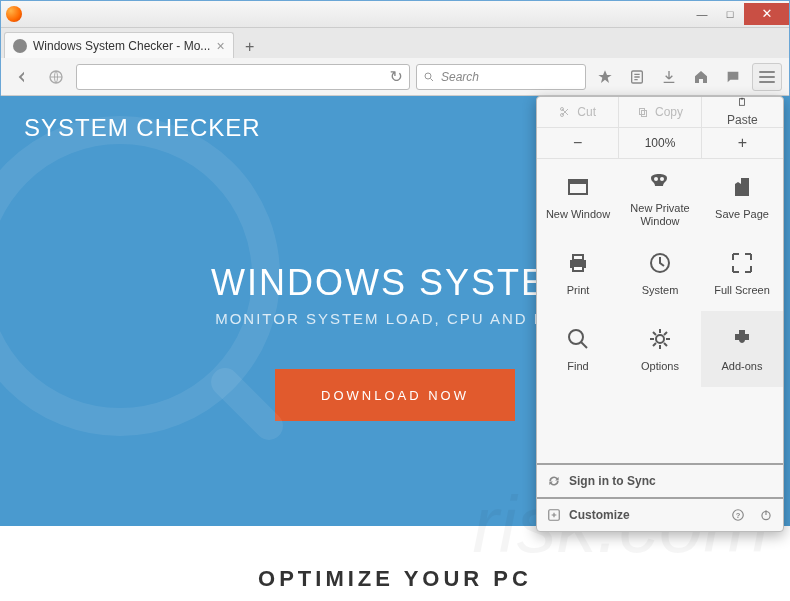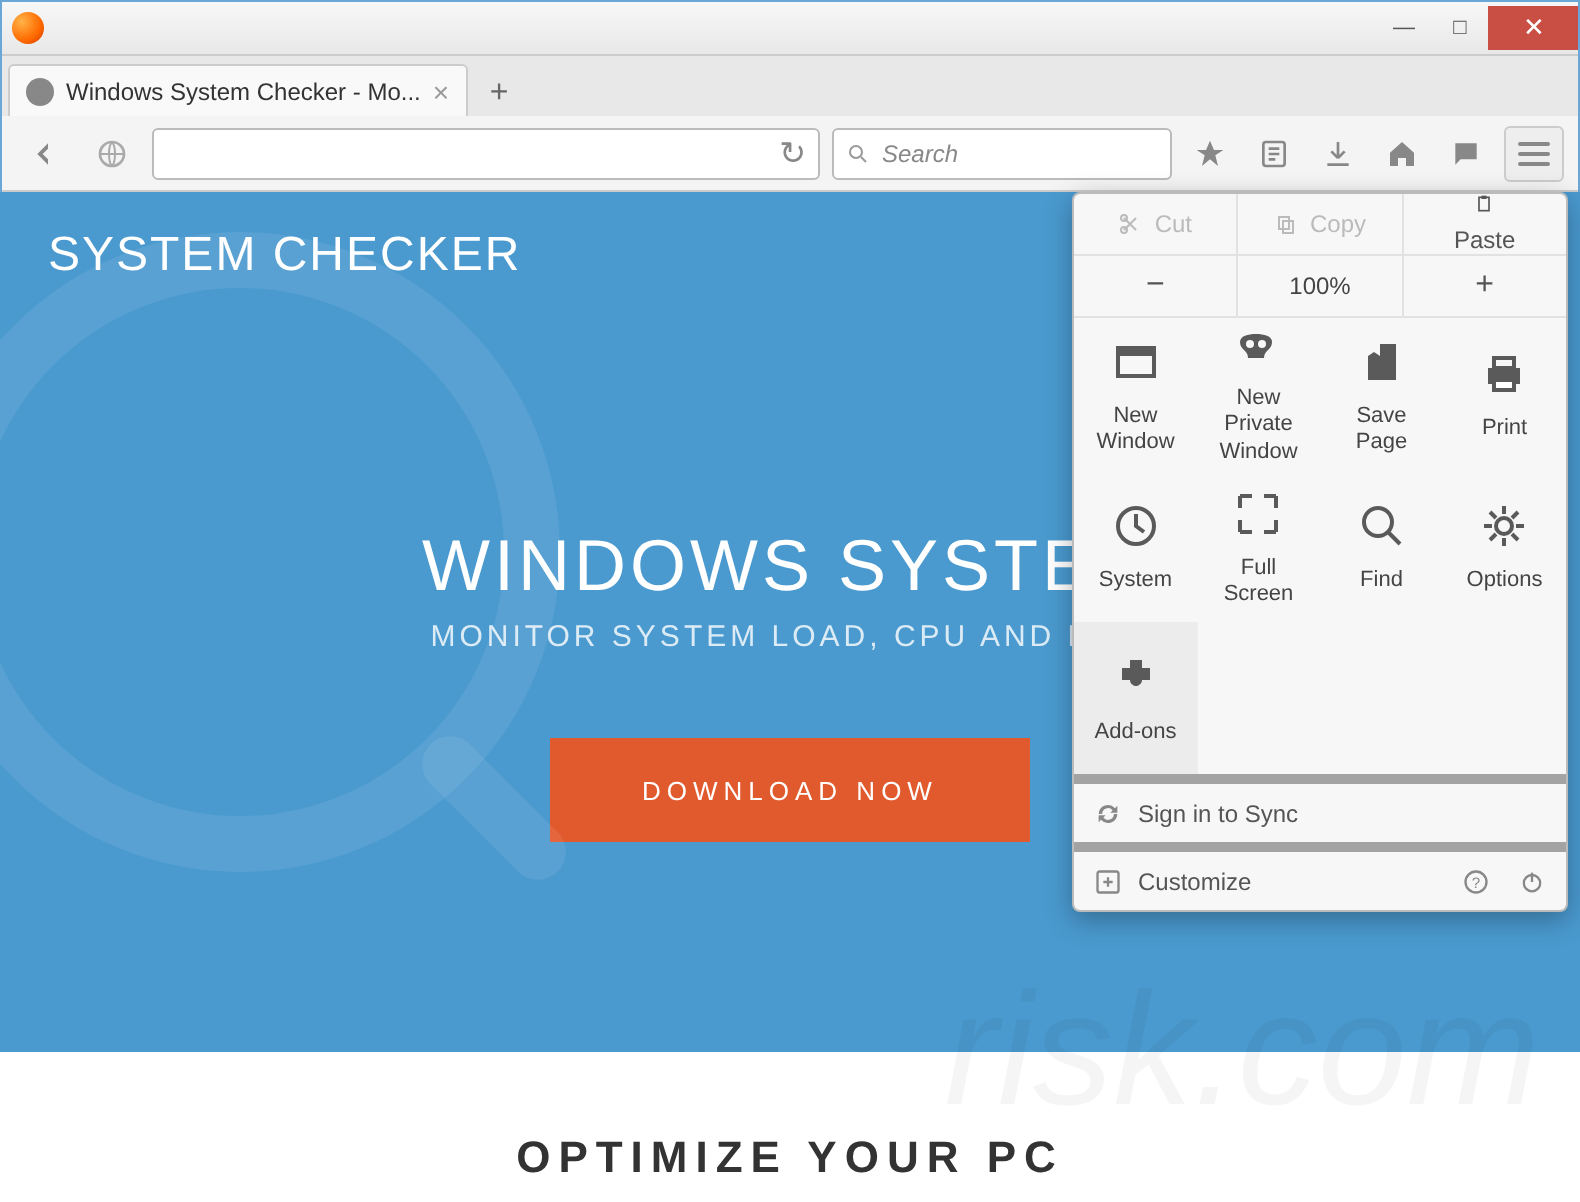--- a/index.html
+++ b/index.html
@@ -47,27 +47,27 @@
 .risk-wm { position: absolute; right: 20px; bottom: 30px; font-size: 80px; color: rgba(0,0,0,0.04); font-weight: 300; font-style: italic; pointer-events:none; }
 
 
 .menu { position: absolute; top: 96px; right: 6px; width: 248px; background: #f7f7f7; border: 1px solid #bbb; box-shadow: 0 4px 14px rgba(0,0,0,0.3); border-radius: 4px; font-size: 12px; color: #555; }
 .menu-row { display: flex; border-bottom: 1px solid #e2e2e2; }
 .menu-cell { flex: 1; height: 30px; display: flex; align-items: center; justify-content: center; gap: 6px; border-right: 1px solid #e2e2e2; }
 .menu-cell:last-child { border-right: none; flex-direction: column; }
 .menu-cell.disabled { color: #bbb; }
 .menu-cell svg { width: 12px; height: 12px; fill: currentColor; }
 .zoom-val { font-weight: 400; color: #444; }
-.menu-grid { display: grid; grid-template-columns: repeat(4, 1fr); }
+.menu-grid { display: grid; grid-template-columns: repeat(3, 1fr); }
 .grid-item { height: 76px; display: flex; flex-direction: column; align-items: center; justify-content: center; gap: 6px; text-align: center; padding: 4px; }
 .grid-item.highlight { background: #ececec; }
 .grid-item .icon { width: 30px; height: 30px; display: flex; align-items: center; justify-content: center; }
 .grid-item .icon svg { width: 26px; height: 26px; fill: #5a5a5a; }
 .grid-item .lbl { font-size: 11px; color: #444; line-height: 1.2; }
-.menu-footer-row { display: flex; align-items: center; height: 34px; padding: 0 10px; gap: 8px; border-top: 5px solid #a3a3a3; color: #555; }
+.menu-footer-row { display: flex; align-items: center; height: 34px; padding: 0 10px; gap: 8px; border-top: 2px solid #a3a3a3; color: #555; font-weight: bold; }
 .menu-footer-row.last { justify-content: space-between; }
 .menu-footer-row .left { display: flex; align-items: center; gap: 8px; }
 .menu-footer-row svg { width: 14px; height: 14px; fill: #888; }
 .border-outer { position:absolute; inset:0; border:1px solid #6aa6d6; pointer-events:none; }
 </style>
 </head>
 <body>
 
 <div class="border-outer"></div>
 

